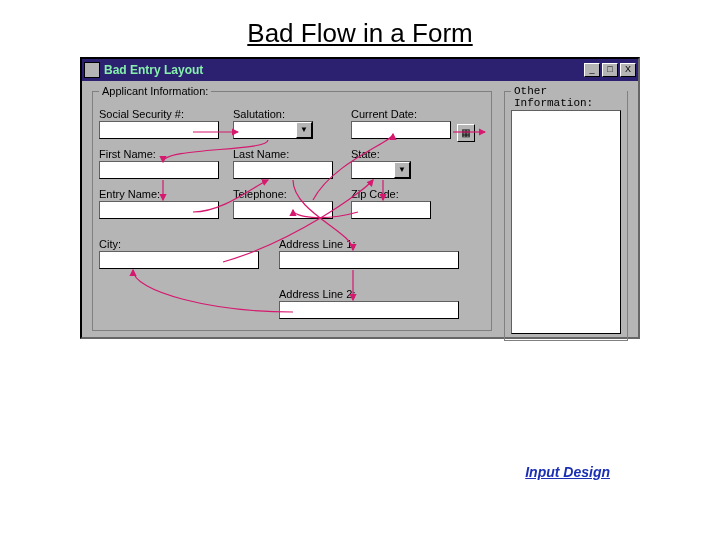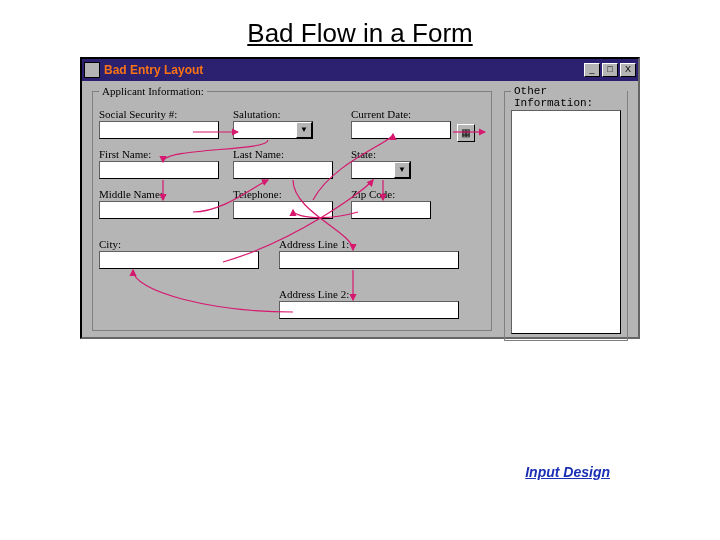--- a/index.html
+++ b/index.html
@@ -34,21 +34,21 @@
     align-items: center;
     padding: 0 2px;
   }
   .tb-icon {
     width: 16px; height: 16px;
     background: #b5b5b5;
     margin-right: 4px;
     border: 1px solid #000;
   }
   .tb-title {
-    color: #f97316;
+    color: #86efac;
     font-size: 12px;
     font-weight: bold;
     flex: 1;
   }
   .tb-btns { display: flex; gap: 2px; }
   .tb-btn {
     width: 16px; height: 14px;
     background: #b5b5b5;
     border: 1px solid #fff;
     border-right-color: #000;
@@ -72,21 +72,20 @@
     position: absolute;
     top: -7px;
     left: 6px;
     background: #b5b5b5;
     padding: 0 3px;
     font-size: 11px;
   }
   .gb-main {
     width: 400px;
     height: 240px;
-    font-family: Liberation Serif, serif;
   }
   .gb-other {
     position: absolute;
     top: 10px;
     right: 10px;
     width: 124px;
     height: 250px;
     font-family: Liberation Mono, monospace;
   }
   .field {
@@ -216,21 +215,21 @@
         <div class="fld-input"></div>
       </div>
       <div class="field" style="top:56px; left:258px; width:60px;">
         <span class="fld-label">State:</span>
         <div class="fld-combo">
           <div class="combo-btn">▼</div>
         </div>
       </div>
 
       <div class="field" style="top:96px; left:6px; width:120px;">
-        <span class="fld-label">Middle Name:</span>
+        <span class="fld-label">Entry Name:</span>
         <div class="fld-input"></div>
       </div>
       <div class="field" style="top:96px; left:140px; width:100px;">
         <span class="fld-label">Telephone:</span>
         <div class="fld-input"></div>
       </div>
       <div class="field" style="top:96px; left:258px; width:80px;">
         <span class="fld-label">Zip Code:</span>
         <div class="fld-input"></div>
       </div>

